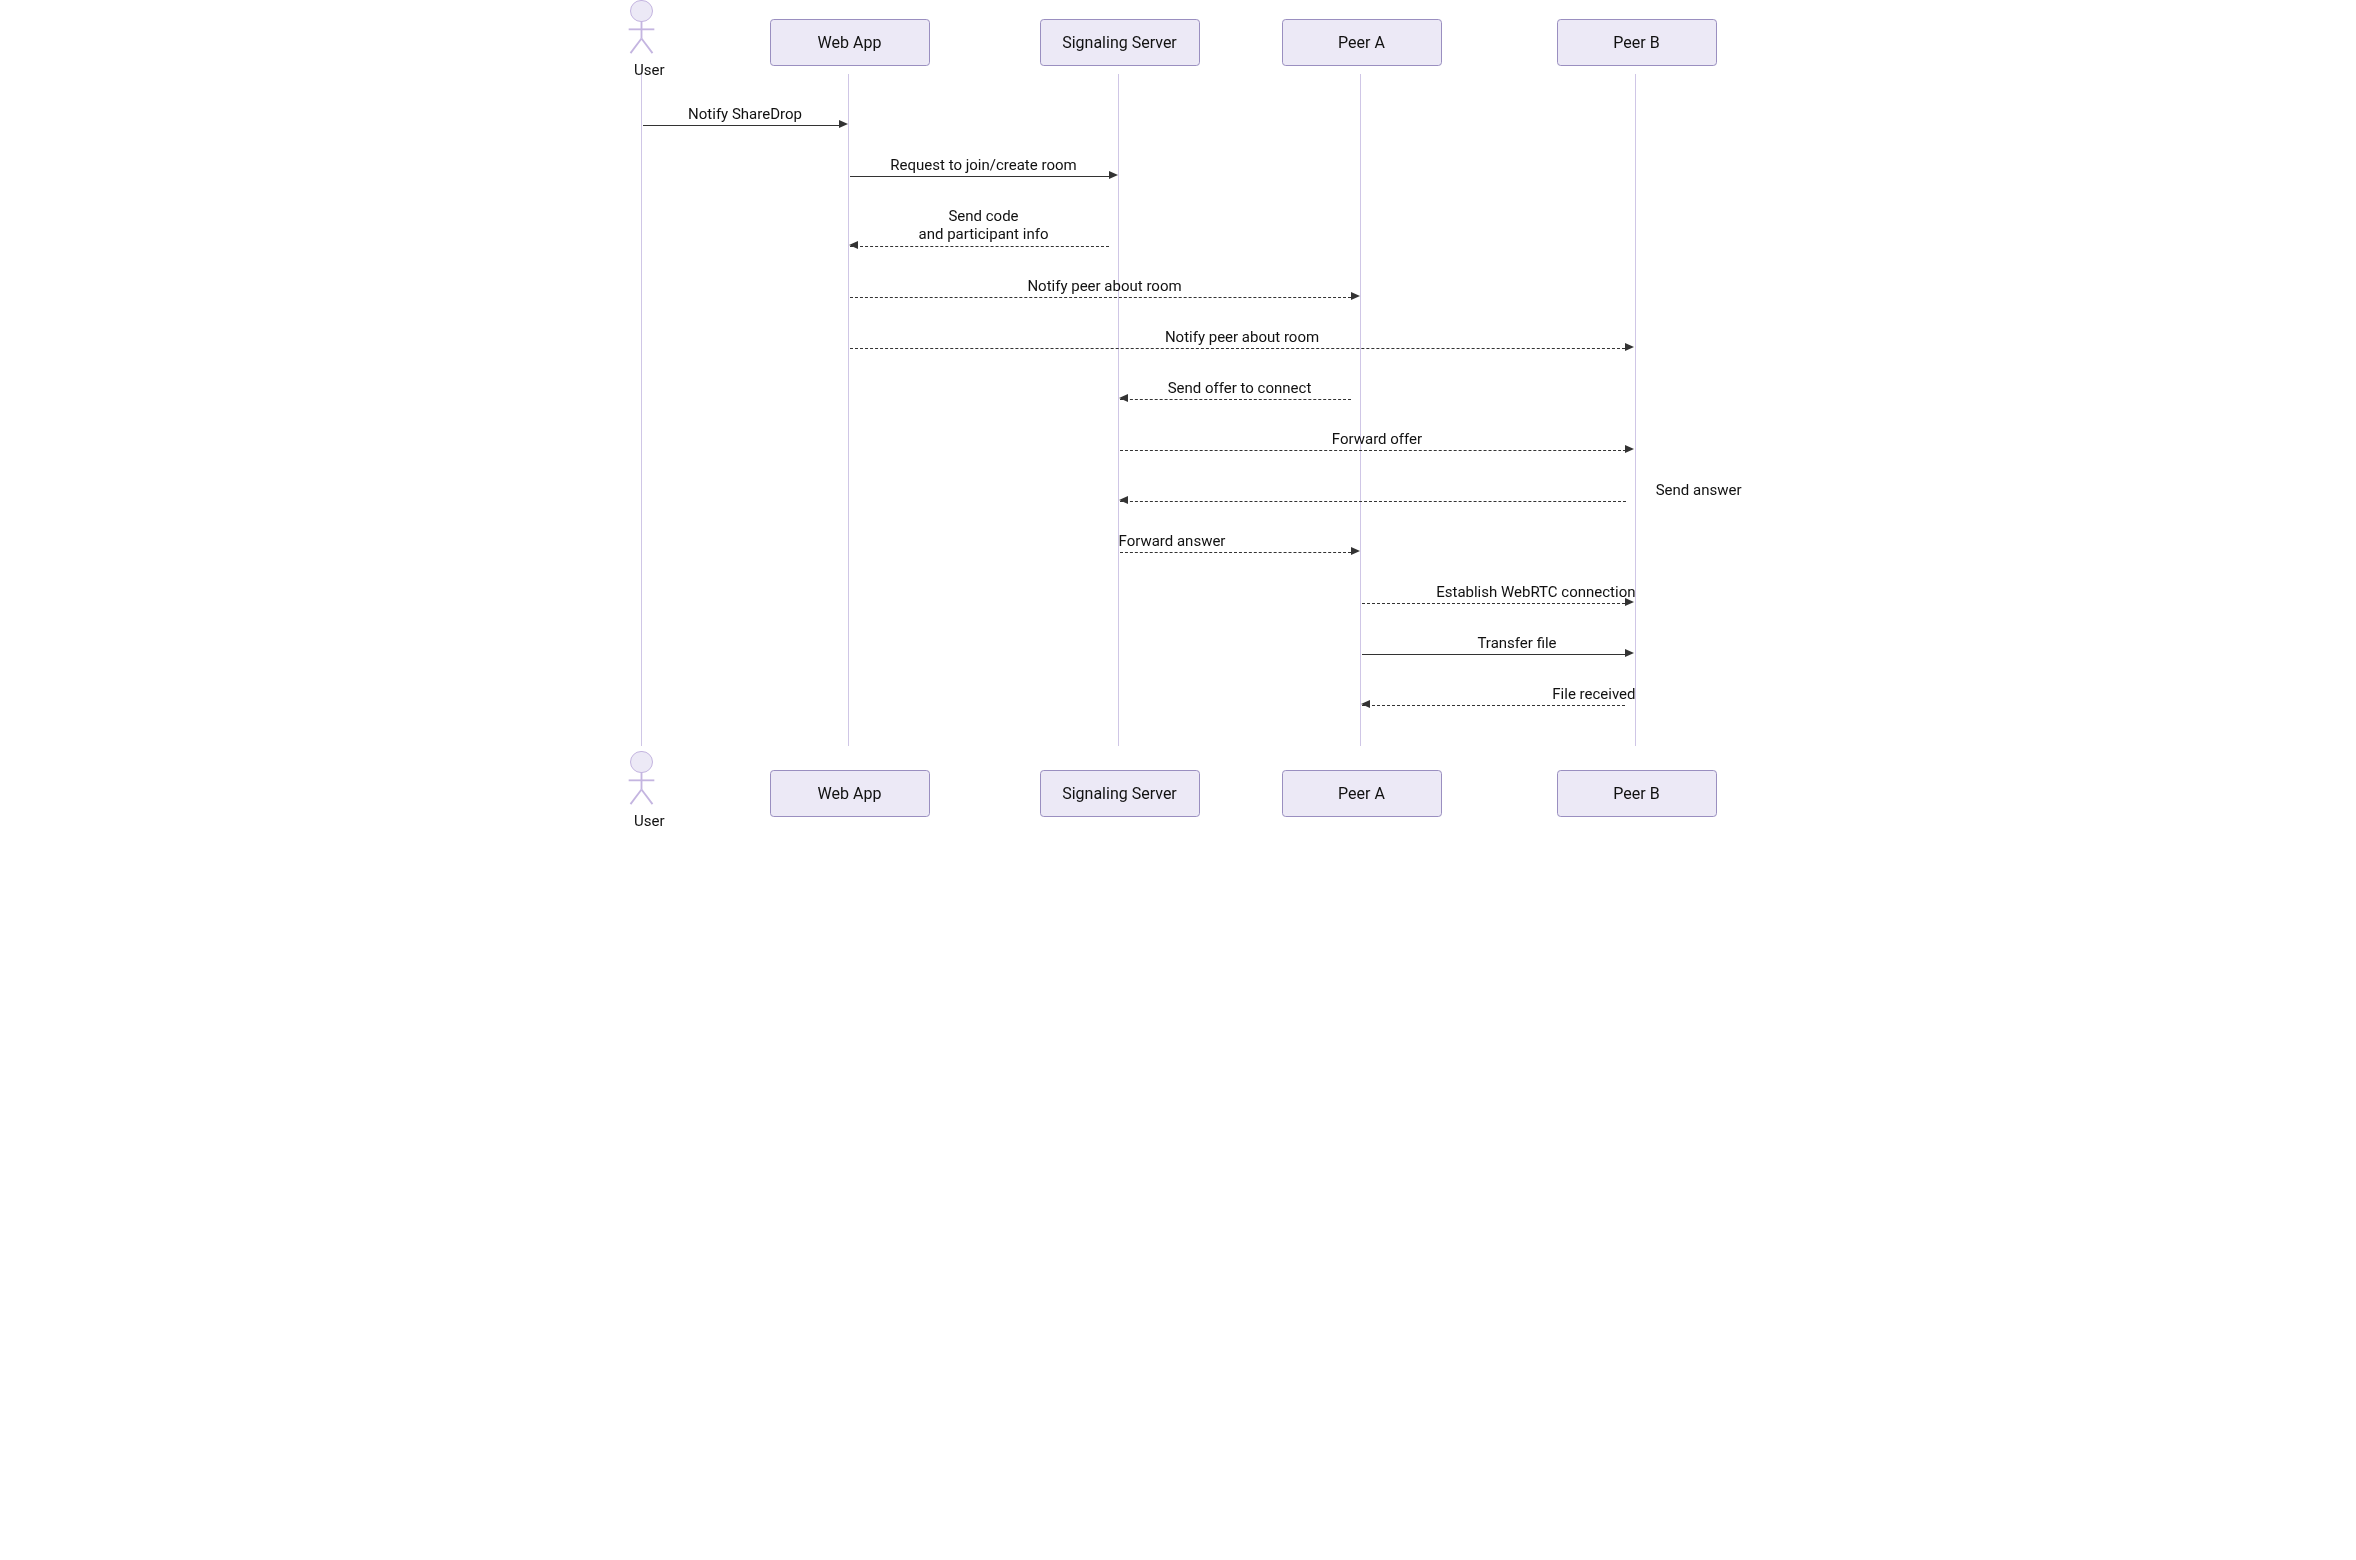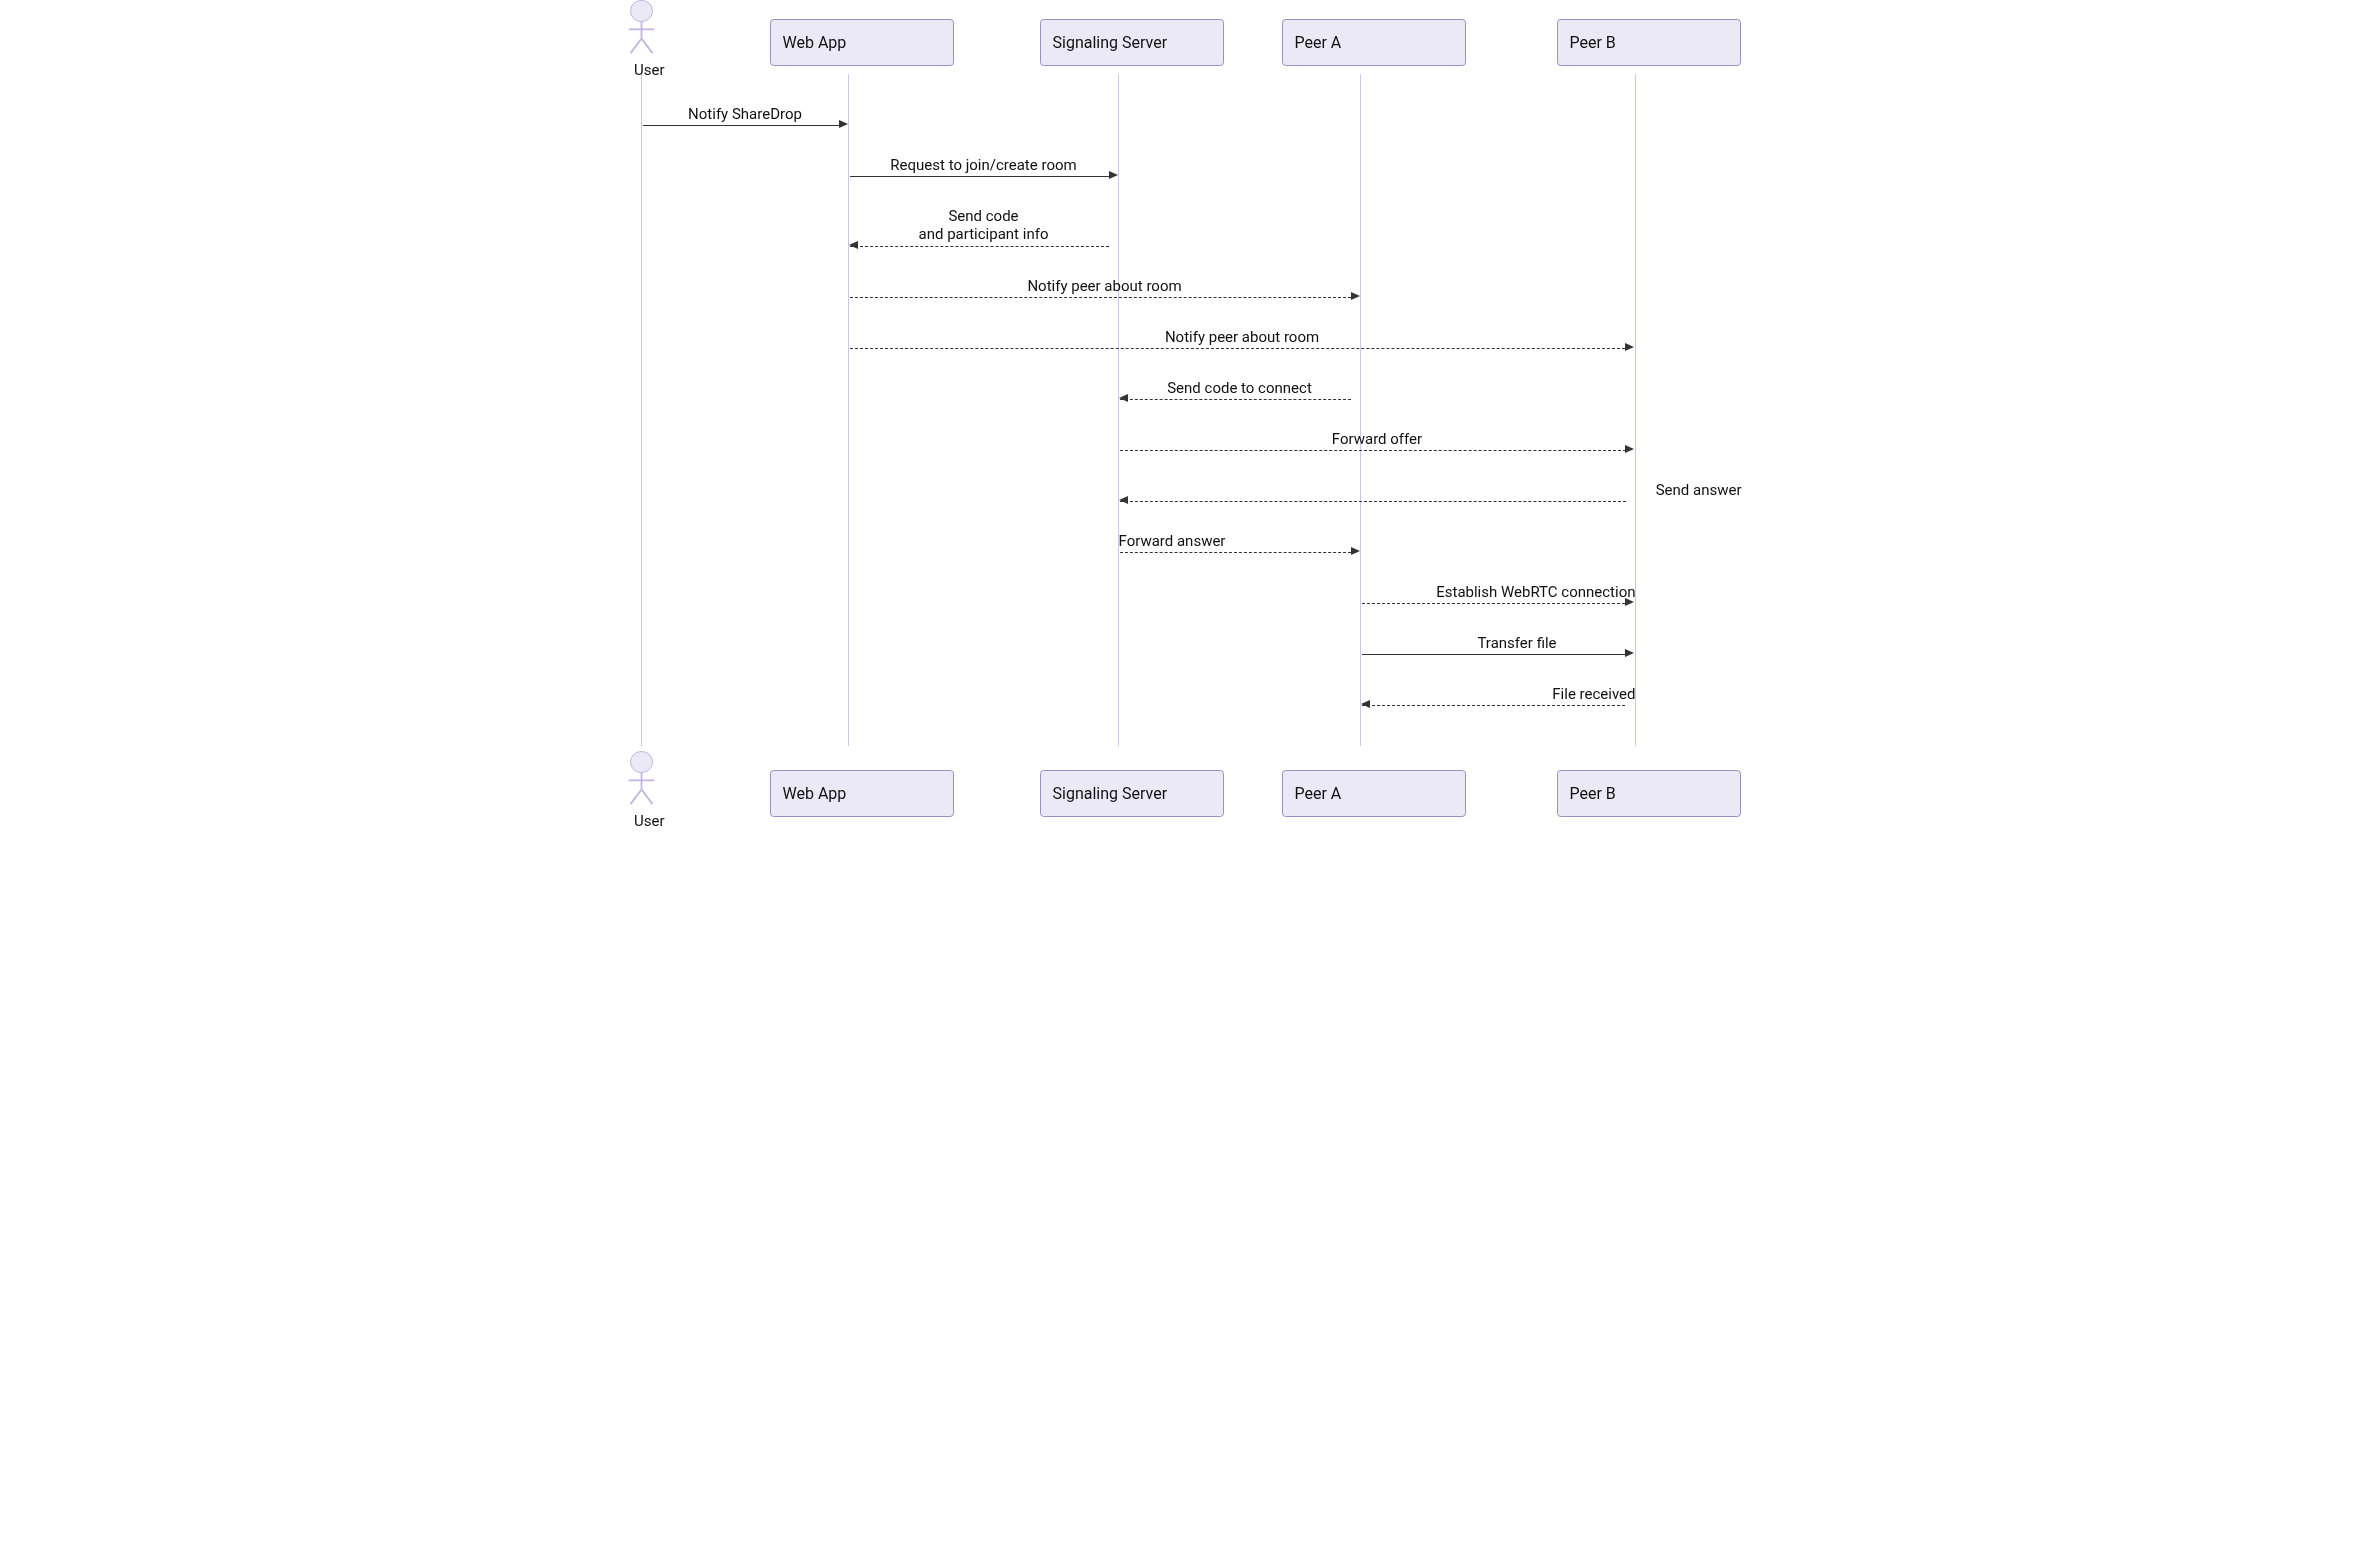--- a/index.html
+++ b/index.html
@@ -35,22 +35,22 @@
     text-align: right;
     font-size: 15px;
     color: #111;
     margin-top: 1.9px;
   }
   .participant-box {
     position: absolute;
     border: 0.9px solid #9a8fc0;
     background: #ece9f6;
     border-radius: 3.7px;
-    padding: 13px 12px;
-    text-align: left;
+    padding: 13px 0;
+    text-align: center;
     font-size: 16px;
     color: #111;
     width: 158px;
   }
   .lifeline {
     position: absolute;
     width: 1.9px;
     background: #cfc6e6;
     top: 74px;
   }
@@ -134,21 +134,21 @@
       <div class="message-label" style="left: 0px; width: 512px; top: -20.4px; text-align: center;">Notify peer about room</div>
       <div class="arrow-line dashed" style="left: 1.9px; width: 501px; top: 0px;"></div>
       <div class="arrow-head right" style="top: -4.6px; left: 502px;"></div>
     </div>
     <div style="position: absolute; left: 320px; top: 348px; width: 787px;">
       <div class="message-label" style="left: 0px; width: 787px; top: -20.4px; text-align: center;">Notify peer about room</div>
       <div class="arrow-line dashed" style="left: 1.9px; width: 775px; top: 0px;"></div>
       <div class="arrow-head right" style="top: -4.6px; left: 776px;"></div>
     </div>
     <div style="position: absolute; left: 590px; top: 399px; width: 242px;">
-      <div class="message-label" style="left: 0px; width: 242px; top: -20.4px; text-align: center;">Send code to connect</div>
+      <div class="message-label" style="left: 0px; width: 242px; top: -20.4px; text-align: center;">Send offer to connect</div>
       <div class="arrow-line dashed" style="left: 1.9px; width: 231px; top: 0px;"></div>
       <div class="arrow-head left" style="top: -4.6px; left: 0.9px;"></div>
     </div>
     <div style="position: absolute; left: 590px; top: 450px; width: 517px;">
       <div class="message-label" style="left: 0px; width: 517px; top: -20.4px; text-align: center;">Forward offer</div>
       <div class="arrow-line dashed" style="left: 1.9px; width: 506px; top: 0px;"></div>
       <div class="arrow-head right" style="top: -4.6px; left: 506px;"></div>
     </div>
     <div style="position: absolute; left: 590px; top: 501px; width: 517px;">
       <div class="message-label" style="left: 0px; width: 623px; top: -20.4px; text-align: right;">Send answer</div>

